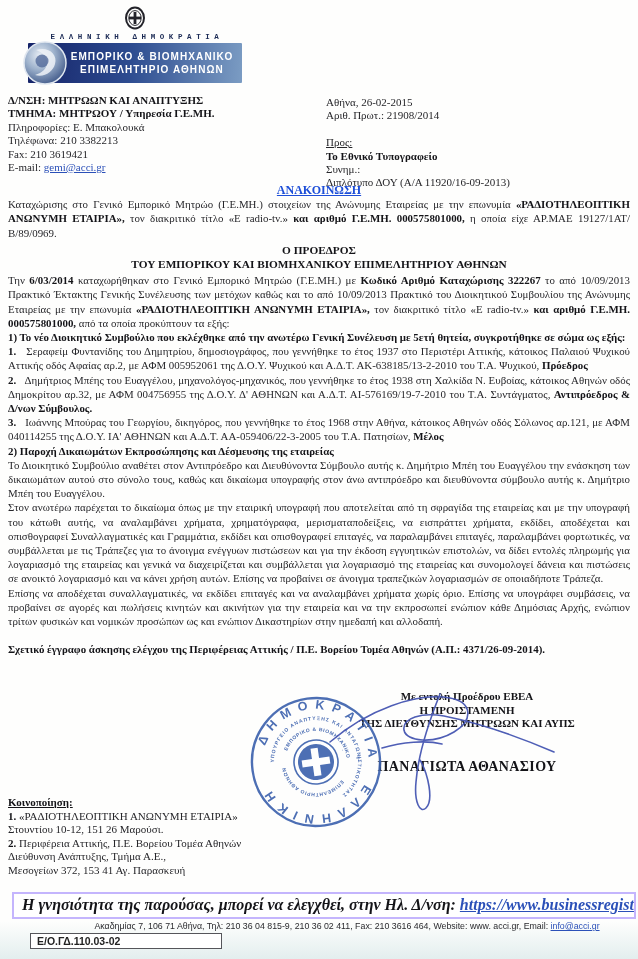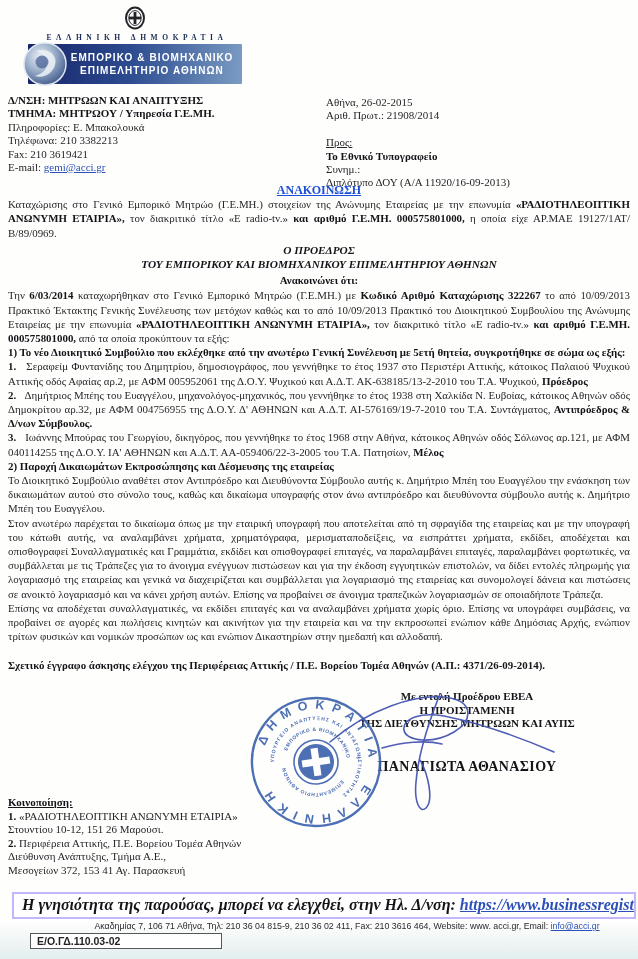--- a/index.html
+++ b/index.html
@@ -11,21 +11,21 @@
   }
   .b{font-weight:bold;color:#141418;}
   .u{text-decoration:underline;}
   .lnk{color:#2b50b8;text-decoration:underline;cursor:pointer;}
   a.lnk{color:#2b50b8;}
 
   
   #header-logo{position:absolute;left:28px;top:5px;width:214px;text-align:center;}
   #nat-emblem{display:block;margin:0 auto 2px auto;}
   #republic-line{
-    font-family:Liberation Serif, serif;
+    font-family:Liberation Mono, monospace;
     font-size:7.5px;font-weight:bold;letter-spacing:4.6px;
     color:#1c2b55;white-space:nowrap;margin-bottom:2px;padding-left:4px;
   }
   #org-box{
     position:relative;height:40px;border-radius:1px;
     background:linear-gradient(100deg,#13216100,transparent),
                linear-gradient(95deg,#152368 0%,#2d4c90 48%,#7b9cc3 100%);
     display:flex;flex-direction:column;justify-content:center;
     padding-left:34px;box-sizing:border-box;
   }
@@ -40,21 +40,21 @@
   #contact-row{position:absolute;left:8px;top:94px;width:622px;font-size:11px;line-height:13.4px;}
   #contact-left{position:absolute;left:0;top:0;width:300px;}
   #meta-right{position:absolute;left:318px;top:2px;width:304px;}
   .indent1{padding-left:34px;}
 
   
   #main-text{position:absolute;left:8px;top:183px;width:622px;font-size:10.9px;line-height:14.2px;text-align:justify;}
   .center{text-align:center;}
   #doc-title{font-size:12px;font-weight:bold;text-decoration:underline;color:#1d4ed8;margin-bottom:1px;}
   .heading-b{font-weight:bold;color:#141418;}
-  #president-block{margin:3px 0 2px 0;font-size:11.3px;font-style:italic;}
+  #president-block{margin:3px 0 2px 0;font-size:11.3px;}
   .para{margin:0;}
   .gap-top{margin-top:14px;}
 
   
   #sig-area{position:absolute;left:0;top:688px;width:638px;height:132px;}
   #sig-text{position:absolute;left:302px;top:2px;width:330px;text-align:center;
     font-size:11px;line-height:13.5px;font-weight:bold;color:#141418;z-index:1;}
   #sig-name{margin-top:29px;font-size:14px;letter-spacing:.4px;}
   #stamp{position:absolute;left:240px;top:-2px;z-index:2;opacity:.92;transform:rotate(-8deg);}
   #sig-squiggle{position:absolute;left:322px;top:2px;z-index:3;}
@@ -132,21 +132,20 @@
 
 <div id="main-text">
   <div class="center">
     <span id="doc-title">ΑΝΑΚΟΙΝΩΣΗ</span>
   </div>
   <p class="para"><span>Καταχώρισης στο Γενικό Εμπορικό Μητρώο (Γ.Ε.ΜΗ.) στοιχείων της Ανώνυμης Εταιρείας με την επωνυμία </span><span class="b">«ΡΑΔΙΟΤΗΛΕΟΠΤΙΚΗ ΑΝΩΝΥΜΗ ΕΤΑΙΡΙΑ»,</span><span> τον διακριτικό τίτλο «E radio-tv.» </span><span class="b">και αριθμό Γ.Ε.ΜΗ. 000575801000,</span><span> η οποία είχε ΑΡ.ΜΑΕ 19127/1ΑΤ/Β/89/0969.</span></p>
   <div id="president-block" class="center">
     <div class="heading-b">Ο ΠΡΟΕΔΡΟΣ</div>
     <div class="heading-b">ΤΟΥ ΕΜΠΟΡΙΚΟΥ ΚΑΙ ΒΙΟΜΗΧΑΝΙΚΟΥ ΕΠΙΜΕΛΗΤΗΡΙΟΥ ΑΘΗΝΩΝ</div>
   </div>
-  <div class="center heading-b" style="margin-bottom:1px">Ανακοινώνει ότι:</div>
   <p class="para"><span>Την </span><span class="b">6/03/2014</span><span> καταχωρήθηκαν στο Γενικό Εμπορικό Μητρώο (Γ.Ε.ΜΗ.) με </span><span class="b">Κωδικό Αριθμό Καταχώρισης 322267</span><span> το από 10/09/2013 Πρακτικό Έκτακτης Γενικής Συνέλευσης των μετόχων καθώς και το από 10/09/2013 Πρακτικό του Διοικητικού Συμβουλίου της Ανώνυμης Εταιρείας με την επωνυμία </span><span class="b">«ΡΑΔΙΟΤΗΛΕΟΠΤΙΚΗ ΑΝΩΝΥΜΗ ΕΤΑΙΡΙΑ»,</span><span> τον διακριτικό τίτλο «E radio-tv.» </span><span class="b">και αριθμό Γ.Ε.ΜΗ. 000575801000,</span><span> από τα οποία προκύπτουν τα εξής:</span></p>
   <p class="para"><span class="b">1) Το νέο Διοικητικό Συμβούλιο που εκλέχθηκε από την ανωτέρω Γενική Συνέλευση με 5ετή θητεία, συγκροτήθηκε σε σώμα ως εξής:</span></p>
   <p class="para"><span class="b">1.&nbsp;&nbsp;&nbsp;</span><span>Σεραφείμ Φυντανίδης του Δημητρίου, δημοσιογράφος, που γεννήθηκε το έτος 1937 στο Περιστέρι Αττικής, κάτοικος Παλαιού Ψυχικού Αττικής οδός Αφαίας αρ.2, με ΑΦΜ 005952061 της Δ.Ο.Υ. Ψυχικού και Α.Δ.Τ. ΑΚ-638185/13-2-2010 του Τ.Α. Ψυχικού, </span><span class="b">Πρόεδρος</span></p>
   <p class="para"><span class="b">2.&nbsp;&nbsp;&nbsp;</span><span>Δημήτριος Μπέης του Ευαγγέλου, μηχανολόγος-μηχανικός, που γεννήθηκε το έτος 1938 στη Χαλκίδα Ν. Ευβοίας, κάτοικος Αθηνών οδός Δημοκρίτου αρ.32, με ΑΦΜ 004756955 της Δ.Ο.Υ. Δ' ΑΘΗΝΩΝ και Α.Δ.Τ. ΑΙ-576169/19-7-2010 του Τ.Α. Συντάγματος, </span><span class="b">Αντιπρόεδρος &amp; Δ/νων Σύμβουλος.</span></p>
   <p class="para"><span class="b">3.&nbsp;&nbsp;&nbsp;</span><span>Ιωάννης Μπούρας του Γεωργίου, δικηγόρος, που γεννήθηκε το έτος 1968 στην Αθήνα, κάτοικος Αθηνών οδός Σόλωνος αρ.121, με ΑΦΜ 040114255 της Δ.Ο.Υ. ΙΑ' ΑΘΗΝΩΝ και Α.Δ.Τ. ΑΑ-059406/22-3-2005 του Τ.Α. Πατησίων, </span><span class="b">Μέλος</span></p>
   <p class="para"><span class="b">2) Παροχή Δικαιωμάτων Εκπροσώπησης και Δέσμευσης της εταιρείας</span></p>
   <p class="para"><span>Το Διοικητικό Συμβούλιο αναθέτει στον Αντιπρόεδρο και Διευθύνοντα Σύμβουλο αυτής κ. Δημήτριο Μπέη του Ευαγγέλου την ενάσκηση των δικαιωμάτων αυτού στο σύνολο τους, καθώς και δικαίωμα υπογραφής στον άνω αντιπρόεδρο και διευθύνοντα σύμβουλο αυτής κ. Δημήτριο Μπέη του Ευαγγέλου.</span></p>
   <p class="para"><span>Στον ανωτέρω παρέχεται το δικαίωμα όπως με την εταιρική υπογραφή που αποτελείται από τη σφραγίδα της εταιρείας και με την υπογραφή του κάτωθι αυτής, να αναλαμβάνει χρήματα, χρηματόγραφα, μερισματαποδείξεις, να εισπράττει χρήματα, εκδίδει, αποδέχεται και οπισθογραφεί Συναλλαγματικές και Γραμμάτια, εκδίδει και οπισθογραφεί επιταγές, να παραλαμβάνει επιταγές, παραλαμβάνει φορτωτικές, να συμβάλλεται με τις Τράπεζες για το άνοιγμα ενέγγυων πιστώσεων και για την έκδοση εγγυητικών επιστολών, να δίδει εντολές πληρωμής για λογαριασμό της εταιρείας και γενικά να διαχειρίζεται και συμβάλλεται για λογαριασμό της εταιρείας και συνομολογεί δάνεια  και πιστώσεις σε ανοικτό λογαριασμό και να κάνει χρήση αυτών. Επίσης να προβαίνει σε άνοιγμα τραπεζικών λογαριασμών σε οποιαδήποτε Τράπεζα.</span></p>
   <p class="para"><span>Επίσης να αποδέχεται συναλλαγματικές, να εκδίδει επιταγές και να αναλαμβάνει χρήματα χωρίς όριο. Επίσης να υπογράφει συμβάσεις, να προβαίνει σε αγορές και πωλήσεις κινητών και ακινήτων για την εταιρεία και να την εκπροσωπεί ενώπιον κάθε Δημόσιας Αρχής, ενώπιον τρίτων φυσικών και νομικών προσώπων ως και ενώπιον Δικαστηρίων στην ημεδαπή και αλλοδαπή.</span></p>
   <p class="para gap-top"><span class="b">Σχετικό έγγραφο άσκησης ελέγχου της Περιφέρειας Αττικής / Π.Ε. Βορείου Τομέα Αθηνών (Α.Π.: 4371/26-09-2014).</span></p>

